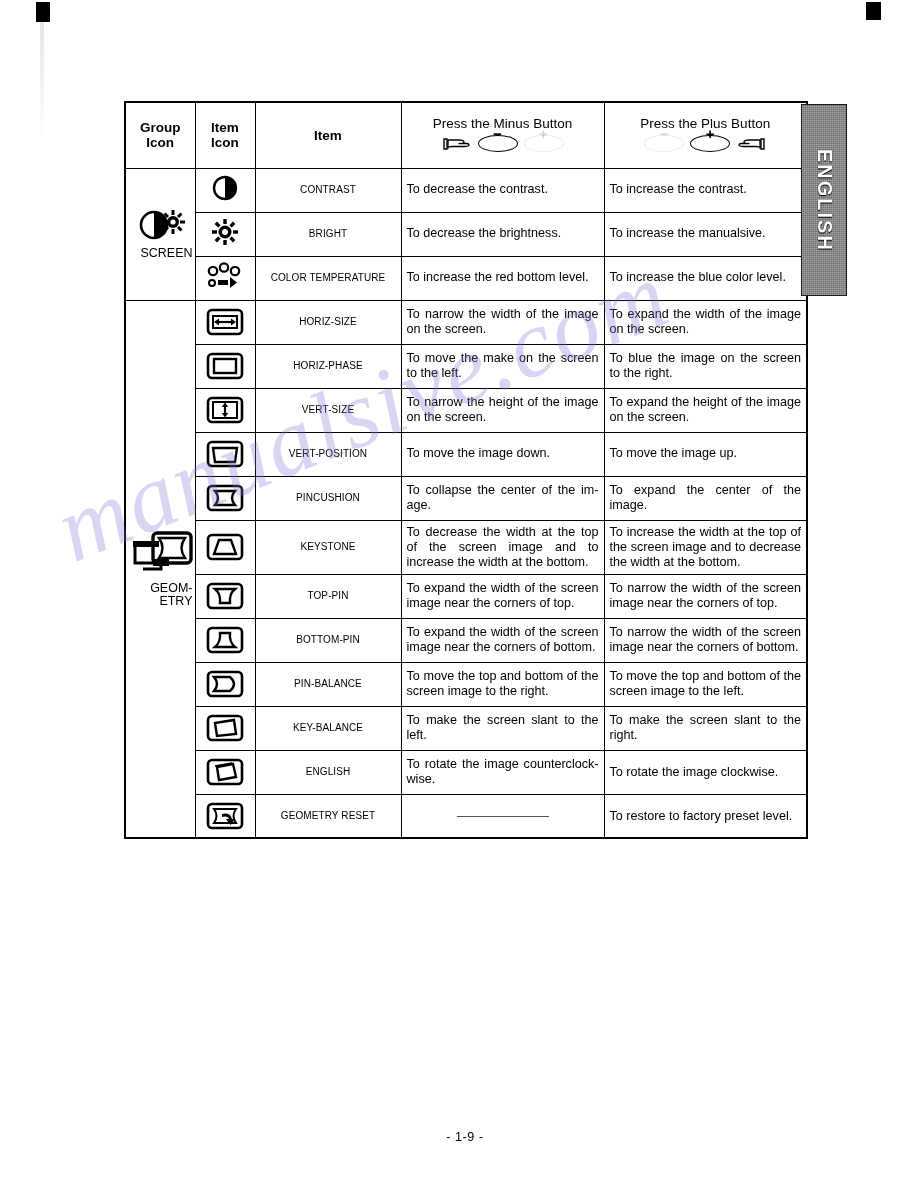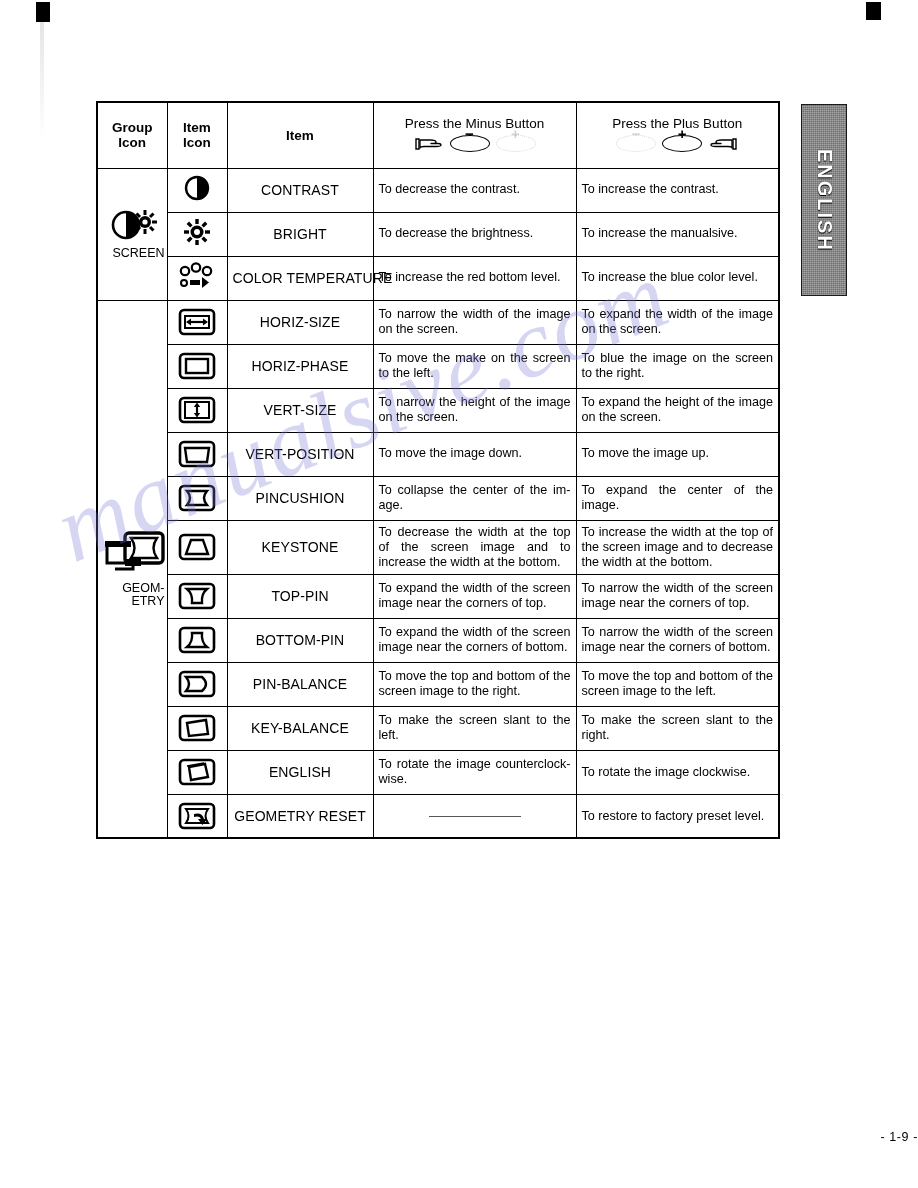--- a/index.html
+++ b/index.html
@@ -70,21 +70,21 @@
     font-weight: bold;
     font-size: 20px;
     letter-spacing: 2px;
     color: #ffffff;
     text-shadow: 0 0 1px #000, 1px 0 1px #000;
   }
 
   
   .table-wrap {
     position: absolute;
-    left: 96px; top: 101px;
+    left: 124px; top: 101px;
     width: 682px;
     z-index: 2;
   }
   table.osd {
     border-collapse: collapse;
     width: 100%;
     table-layout: fixed;
     background: transparent;
   }
   table.osd, table.osd td, table.osd th {
@@ -158,21 +158,21 @@
     vertical-align: middle;
     font-size: 12.5px;
     padding: 2px;
   }
   td.icon-cell {
     text-align: center;
     padding: 3px 2px;
   }
   td.item-cell {
     text-align: center;
-    font-size: 14px;
+    font-size: 10px;
     letter-spacing: 0.1px;
     white-space: nowrap;
   }
   td.desc-cell { text-align: left; }
   td.desc-cell.justify { text-align: justify; text-align-last: left; }
   td.dash-cell { text-align: center; }
   .dash-line {
     display: inline-block;
     width: 92px; height: 0;
     border-top: 1.6px solid #555;
@@ -181,21 +181,21 @@
   .group-label { display: block; margin-top: 1px; line-height: 1.05; }
 
   
   .mon { display:block; margin: 0 auto; }
 
   
   .page-footer {
     position: absolute;
     left: 12px; right: 0;
     top: 1130px;
-    text-align: right;
+    text-align: center;
     font-size: 12.5px;
     letter-spacing: 0.6px;
   }
 </style>
 </head>
 <body>
 
 <div class="reg-mark left"></div>
 <div class="reg-mark right"></div>
 <div class="scan-streak"></div>

